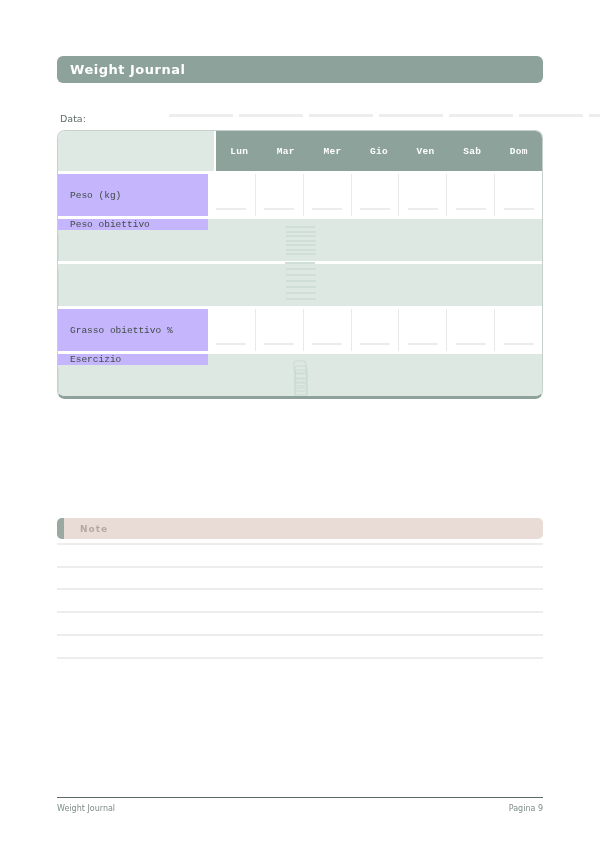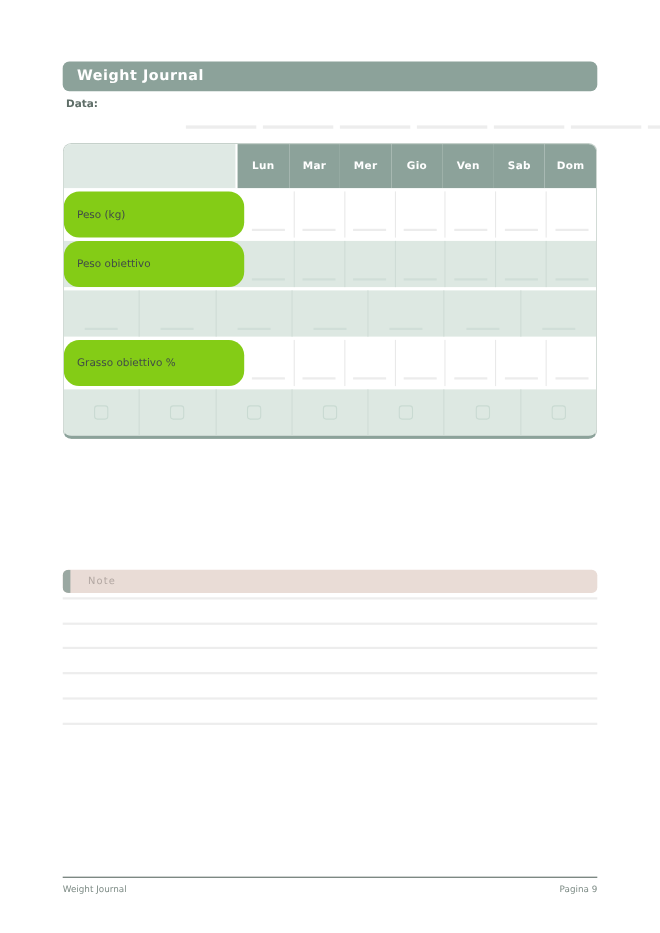--- a/index.html
+++ b/index.html
@@ -7,53 +7,53 @@
               font-family:"DejaVu Sans","Liberation Sans",sans-serif; }
   .page { position:relative; width:600px; height:848px; background:#fff; overflow:hidden; }
 
   
   .title-bar { position:absolute; left:57px; top:56px; width:486px; height:27px;
                background:#8ca29a; border-radius:6px; display:flex; align-items:center; }
   .title-bar span { color:#ffffff; font-size:13px; font-weight:bold; letter-spacing:0.5px;
                     padding-left:13px; }
 
   
-  .date-label { position:absolute; left:60px; top:89px; font-size:9.5px; color:#5f6e68;font-weight:bold; }
+  .date-label { position:absolute; left:60px; top:113px; font-size:9.5px; color:#5f6e68; }
   .date-lines { position:absolute; left:169px; top:114px; width:500px; height:3px;
                 display:flex; gap:6px; }
   .date-lines .seg { width:64px; height:3px; background:#ededed; flex:0 0 auto; }
 
   
   .w-table { position:absolute; left:57px; top:130px; width:486px;
              border:1px solid #c6d1cb; border-bottom:3px solid #8ca29a;
-             border-radius:8px; overflow:hidden; background:#ffffff; }
+             border-radius:8px; overflow:hidden; background:#ffffff;font-family:Liberation Mono, monospace; }
   .thead { display:flex; height:40px; }
   .corner { width:158px; background:#dfe9e4; border-right:2px solid #ffffff; }
   .day-h { flex:1; background:#8ca29a; color:#ffffff; font-size:9.5px; font-weight:bold;
            letter-spacing:0.3px; display:flex; align-items:center; justify-content:center; }
   .trow { display:flex; height:42px; margin-top:3px; background:#ffffff; }
-  .tlabel { width:164px; background:#84cc16; display:flex; align-items:center;
-            padding-left:12px; font-size:9.5px; color:#414c47;border-radius:14px; }
+  .tlabel { width:150px; background:#c4b5fd; display:flex; align-items:center;
+            padding-left:12px; font-size:9.5px; color:#414c47; }
   .tcell { flex:1; position:relative; }
   .tcell + .tcell { border-left:1px solid #e9e9e9; }
   .trow .tcell:nth-child(2) { border-left:none; }
   .u { position:absolute; left:50%; transform:translateX(-50%); bottom:6px;
        width:30px; height:2px; background:#ececec; }
-  .trow.tinted { background:#dde8e2; }
+  .trow.tinted { background:#dde8e2;flex-direction:column; }
   .trow.tinted .tcell + .tcell { border-left:1px solid #cfdcd6; }
   .trow.tinted .u { background:#d0ded8; }
   .cb { position:absolute; left:50%; top:50%; transform:translate(-50%,-50%);
         width:13px; height:13px; border:1.5px solid #c9dad2; border-radius:3px; }
 
   
   .note-bar { position:absolute; left:57px; top:518px; width:486px; height:21px;
               background:#e9dcd6; border-radius:5px; display:flex; align-items:center;
               overflow:hidden; }
   .note-accent { width:7px; height:100%; background:#9aa8a2; flex:0 0 auto; }
-  .note-bar span { font-size:9px; font-weight:normal; letter-spacing:1px; color:#b3a8a3;
+  .note-bar span { font-size:9px; font-weight:bold; letter-spacing:1px; color:#b3a8a3;
                    margin-left:16px; }
   .note-lines { position:absolute; left:57px; top:522px; width:486px; }
   .note-line { height:22.8px; border-bottom:2px solid #ededed; }
 
   
   .footer-line { position:absolute; left:57px; top:797px; width:486px;
                  border-top:1px solid #5c6b65; }
   .footer-text { position:absolute; left:57px; top:804px; width:486px;
                  display:flex; justify-content:space-between;
                  font-size:8px; color:#7e8c86; }
@@ -179,20 +179,21 @@
             <span class="u"></span>
           </div>
           <div class="tcell">
             <span class="u"></span>
           </div>
           <div class="tcell">
             <span class="u"></span>
           </div>
         </div>
         <div class="trow tinted">
+          <div class="tlabel">Esercizio</div>
           <div class="tcell">
             <span class="cb"></span>
           </div>
           <div class="tcell">
             <span class="cb"></span>
           </div>
           <div class="tcell">
             <span class="cb"></span>
           </div>
           <div class="tcell">

